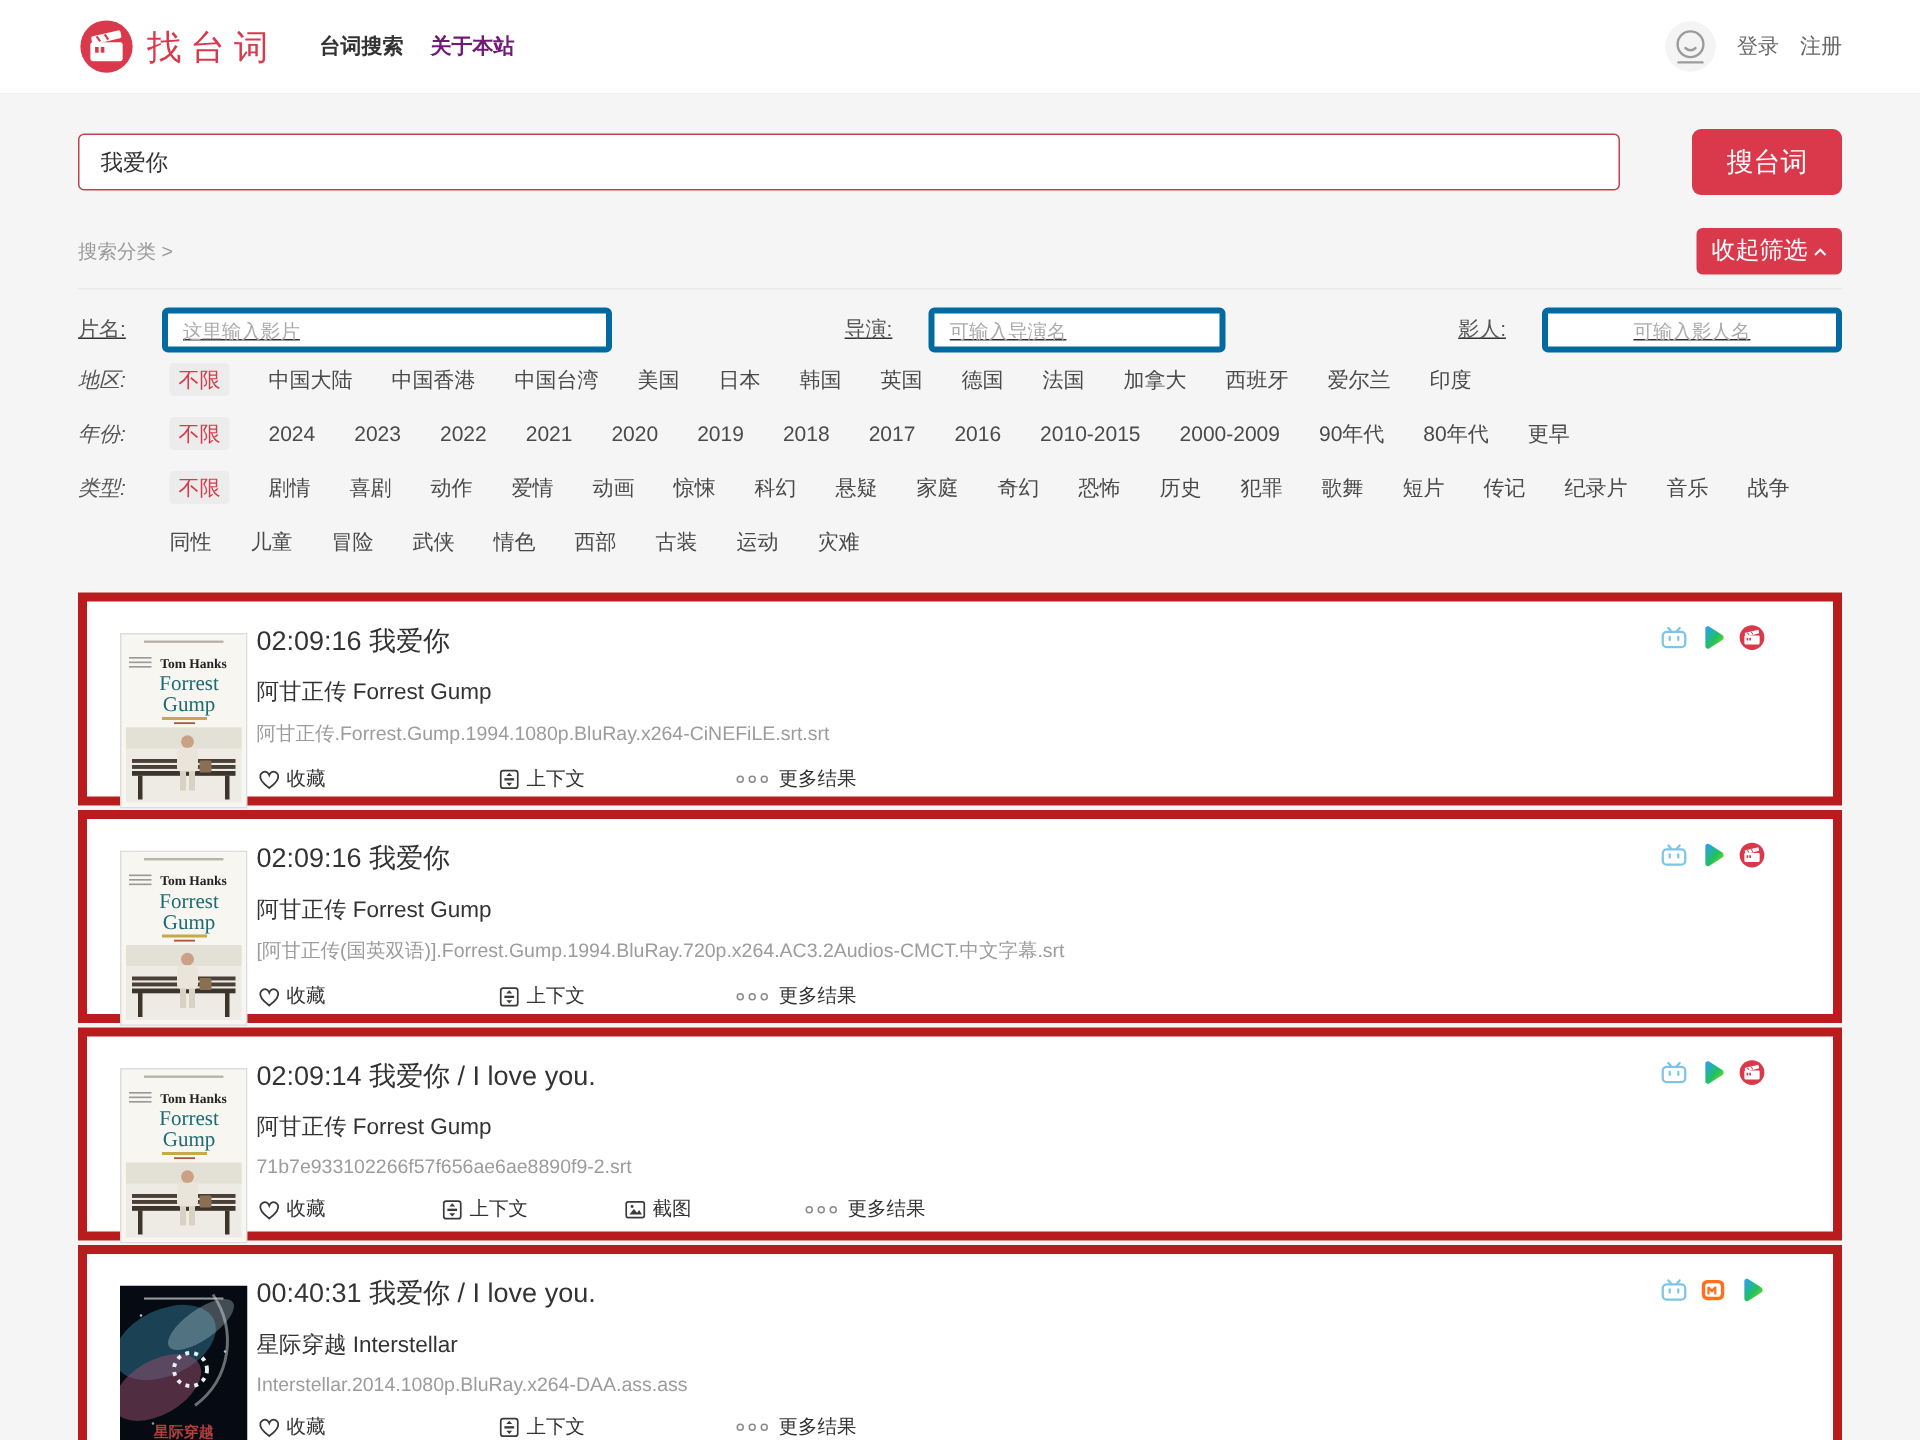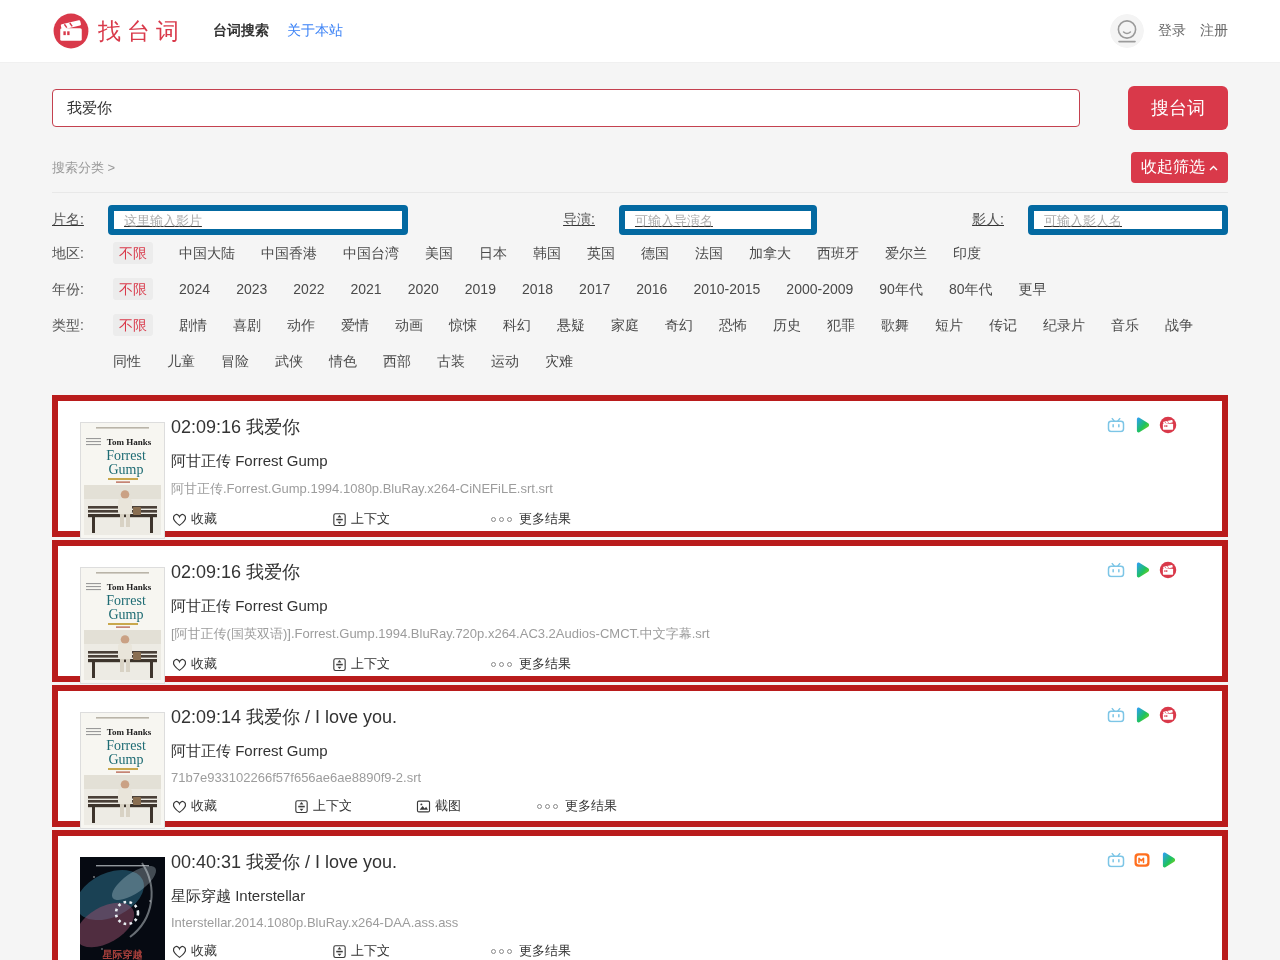--- a/index.html
+++ b/index.html
@@ -6,21 +6,21 @@
   html,body { width:1280px; height:960px; overflow:hidden; }
   body { background:#f5f5f5; font-family:"Liberation Sans","DejaVu Sans",sans-serif; color:#333; }
 
   
   .header { height:63px; background:#fff; border-bottom:1px solid #f0f0f0;
             display:flex; align-items:center; padding:0 52px; }
   .logo { display:flex; align-items:center; cursor:pointer;text-align:right; }
   .logo svg { width:38px; height:38px; display:block; }
   .logo-text { font-size:23px; color:#d9394a; letter-spacing:6px; margin-left:8px; font-weight:500; }
   .nav { display:flex; margin-left:28px; gap:18px; }
-  .nav-item { font-size:14px; color:#3b82f6; cursor:pointer; }
+  .nav-item { font-size:14px; color:#701a75; cursor:pointer;font-weight:bold; }
   .nav-item.active { color:#333; font-weight:bold; }
   .header-right { margin-left:auto; display:flex; align-items:center; gap:14px; }
   .avatar { width:34px; height:34px; border-radius:50%; cursor:pointer; }
   .auth-link { font-size:14px; color:#666; cursor:pointer; }
 
   .container { width:1176px; margin:0 auto; }
 
   
   .search-row { display:flex; margin-top:26px;gap:47px; }
   .search-input { flex:1; height:38px; border:1px solid #c4414f; border-radius:4px;
@@ -35,29 +35,29 @@
   .collapse-btn { background:#d9394a; color:#fff; border:none; border-radius:4px;
                   font-size:16px; padding:5px 10px; cursor:pointer; display:flex;
                   align-items:center; gap:4px;
                   font-family:"Liberation Sans","DejaVu Sans",sans-serif; }
   .divider { border:none; border-top:1px solid #e8e8e8; margin-top:9px; }
 
   
   .filter-inputs { display:flex; justify-content:space-between; align-items:center; margin-top:12px; }
   .fgroup { display:flex; align-items:center; gap:24px;text-decoration:underline; }
   .fgroup label { font-size:14px; color:#555; }
-  .fgroup input { height:30px; border:6px solid #0369a1; border-radius:4px; padding:0 10px;
+  .fgroup input { height:30px; border:4px solid #0369a1; border-radius:4px; padding:0 10px;
                   font-size:13px; color:#333; background:#fff; outline:none;
                   font-family:"Liberation Sans","DejaVu Sans",sans-serif; }
   .fgroup input::placeholder { color:#aaa; }
-  .inp-movie { width:300px; } .inp-director { width:198px; } .inp-actor { width:200px; }
+  .inp-movie { width:300px; } .inp-director { width:198px; } .inp-actor { width:200px;text-align:center; }
 
   
   .filter-row { display:flex; align-items:flex-start; }
-  .filter-row-label { width:48px; font-size:14px; color:#555; line-height:36px; flex:none; }
+  .filter-row-label { width:48px; font-size:14px; color:#555; line-height:36px; flex:none;font-style:italic; }
   .opts { list-style:none; display:flex; flex-wrap:wrap; flex:1; }
   .opts li { padding:0 13px; line-height:36px; font-size:14px; color:#4a4a4a;
              cursor:pointer; white-space:nowrap; }
   .opts li.sel { color:#4a4a4a; }
   .pill { background:#ececec; color:#d9394a; border-radius:3px; padding:3px 6px; }
 
   
   .results { margin-top:16px; }
   .card { position:relative; display:flex; background:#fff; border:6px solid #b91c1c;
           height:142px; margin-bottom:3px; padding:14px 22px 10px; }

